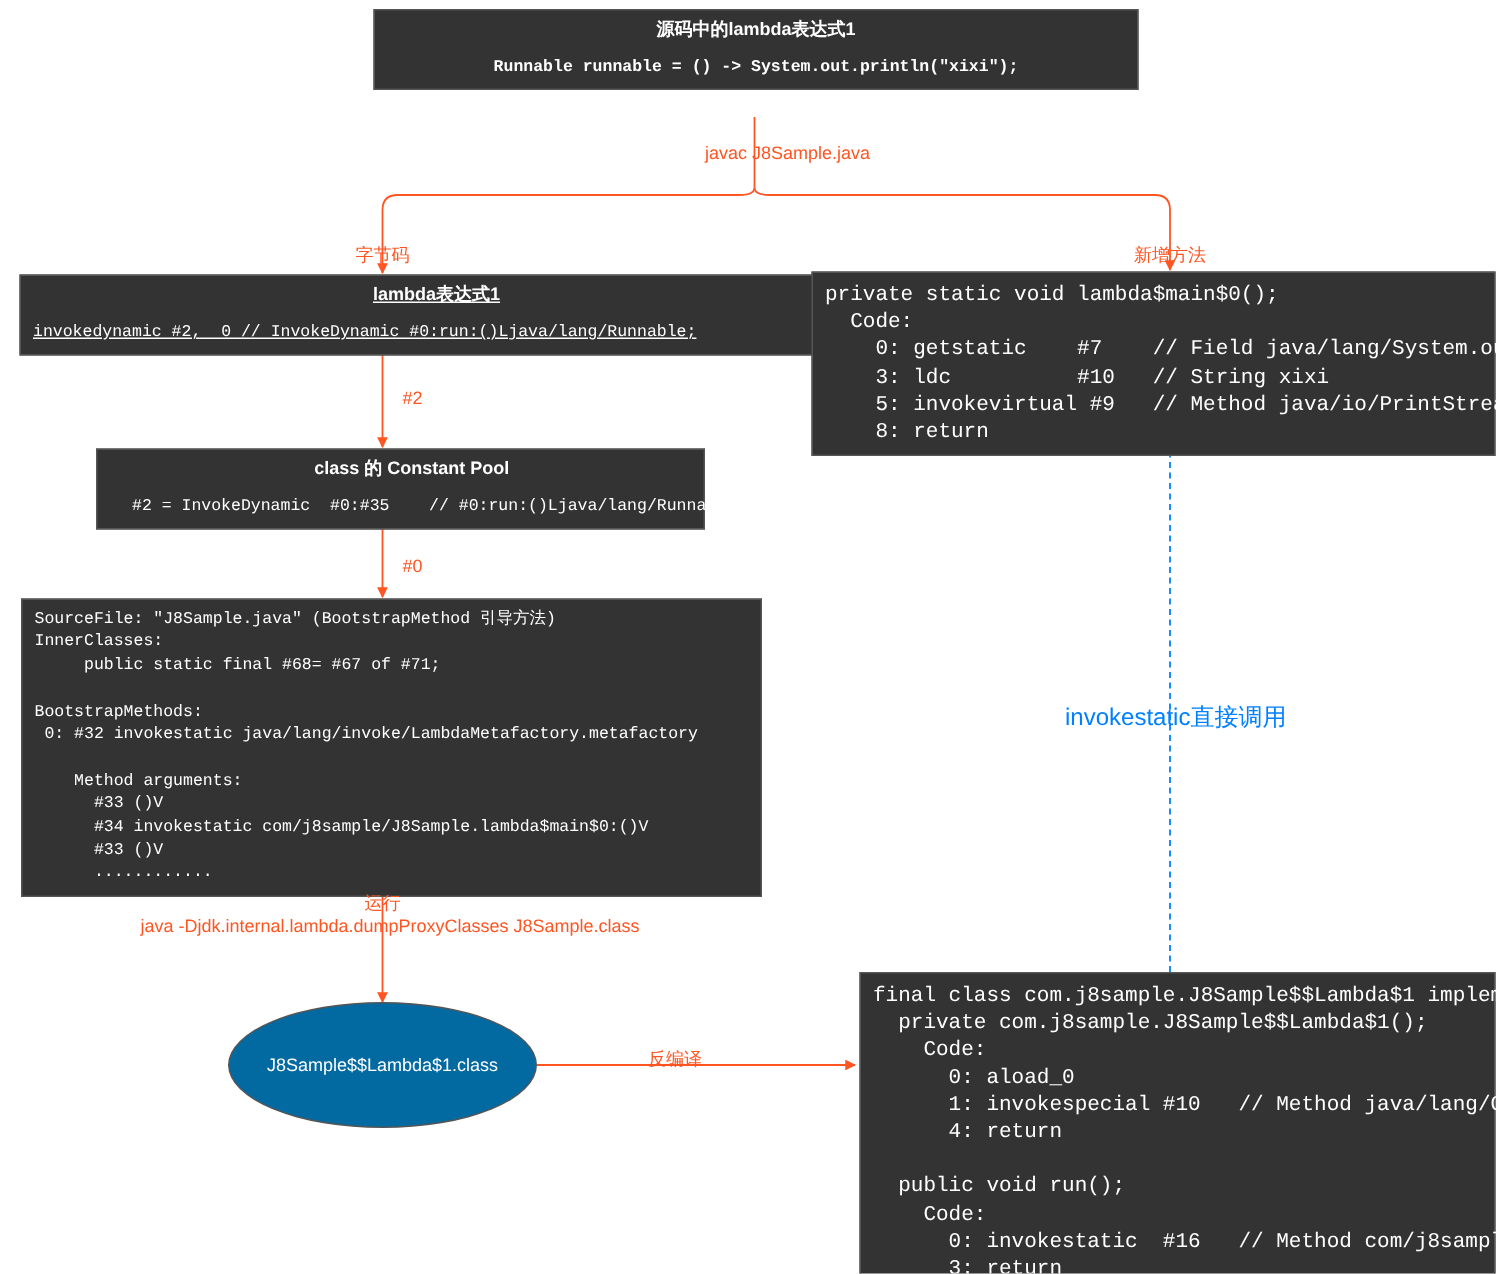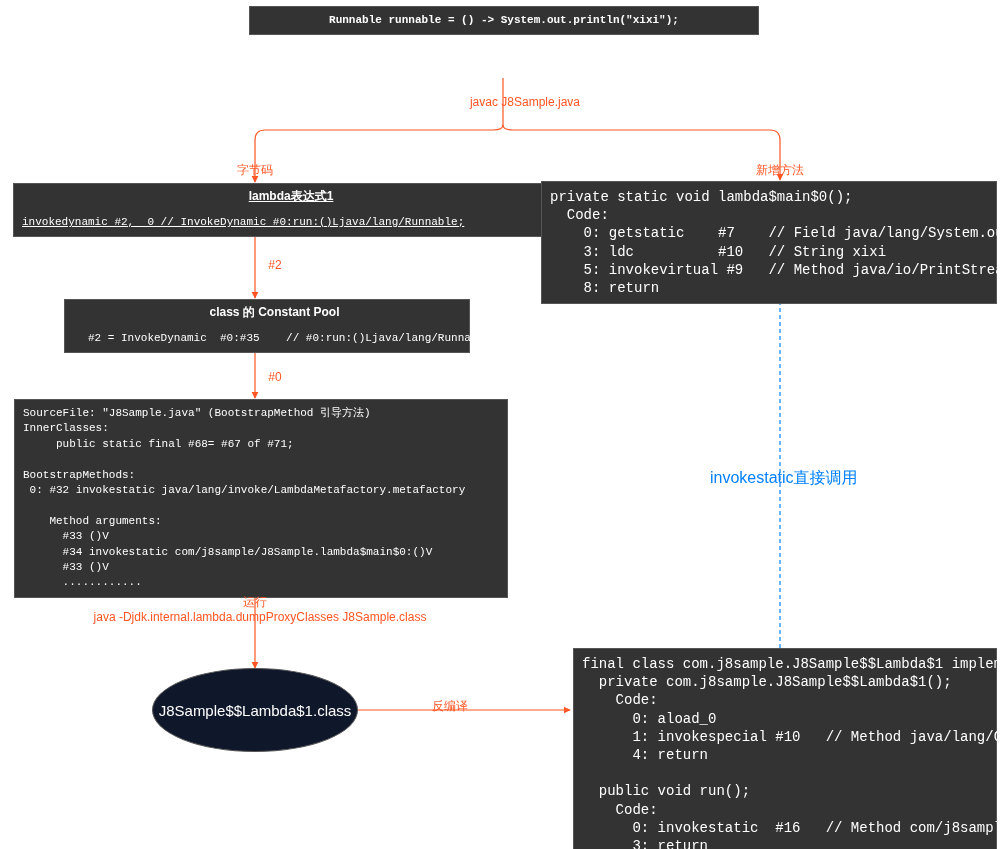--- a/index.html
+++ b/index.html
@@ -37,27 +37,27 @@
     text-align: center;
   }
   .label-blue {
     position: absolute;
     color: #0080ff;
     font-size: 16px;
     text-align: left;
   }
   .oval {
     position: absolute;
-    background: #0f172a;
+    background: #0369a1;
     color: #fff;
     border-radius: 50%;
     display: flex;
     align-items: center;
     justify-content: center;
-    font-size: 15px;
+    font-size: 12px;
     border: 1px solid #555;
   }
   svg.connector {
     position: absolute;
     left: 0; top: 0;
     width: 1000px; height: 849px;
     pointer-events: none;
   }
   .sm { font-size: 14px; line-height: 1.3; }
 </style>
@@ -85,20 +85,21 @@
   <path d="M 255 350 L 255 398" stroke="#ff5522" fill="none" stroke-width="1.2" marker-end="url(#arrow-red)"></path>
 
   <path d="M 255 576 L 255 668" stroke="#ff5522" fill="none" stroke-width="1.2" marker-end="url(#arrow-red)"></path>
 
   <path d="M 358 710 L 570 710" stroke="#ff5522" fill="none" stroke-width="1.2" marker-end="url(#arrow-red)"></path>
 
   <path d="M 780 648 L 780 263" stroke="#0080ff" fill="none" stroke-width="1.2" stroke-dasharray="4,3" marker-end="url(#arrow-blue)"></path>
 </svg>
 
 <div class="box-dark" style="left:249px; top:6px; width:510px;">
+  <div class="box-hdr">源码中的lambda表达式1</div>
   <div class="box-code" style="text-align:center;font-weight:bold;">Runnable runnable = () -&gt; System.out.println("xixi");</div>
 </div>
 
 <div class="label" style="left:430px; top:95px; width:150px;text-align:right;">javac J8Sample.java</div>
 
 <div class="label" style="left:225px; top:162px; width:60px;">字节码</div>
 
 <div class="label" style="left:750px; top:162px; width:60px;">新增方法</div>
 
 <div class="box-dark" style="left:13px; top:183px; width:556px;text-decoration:underline;">

